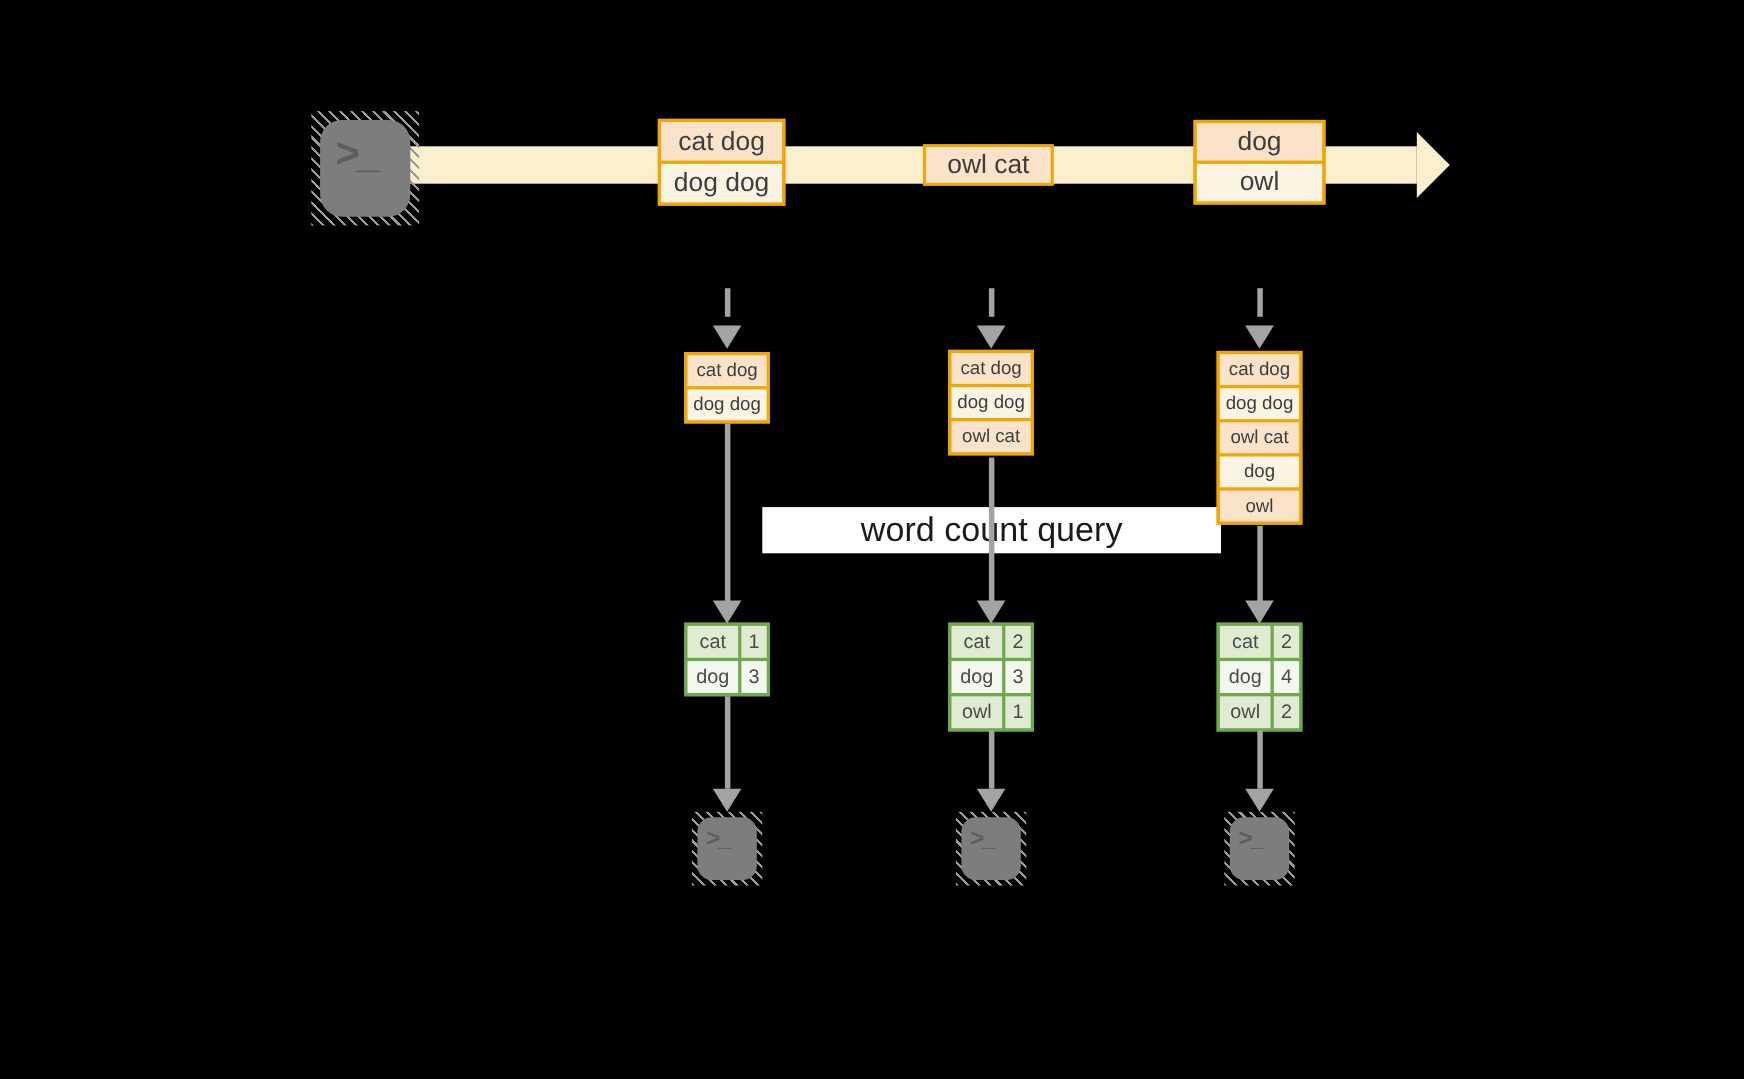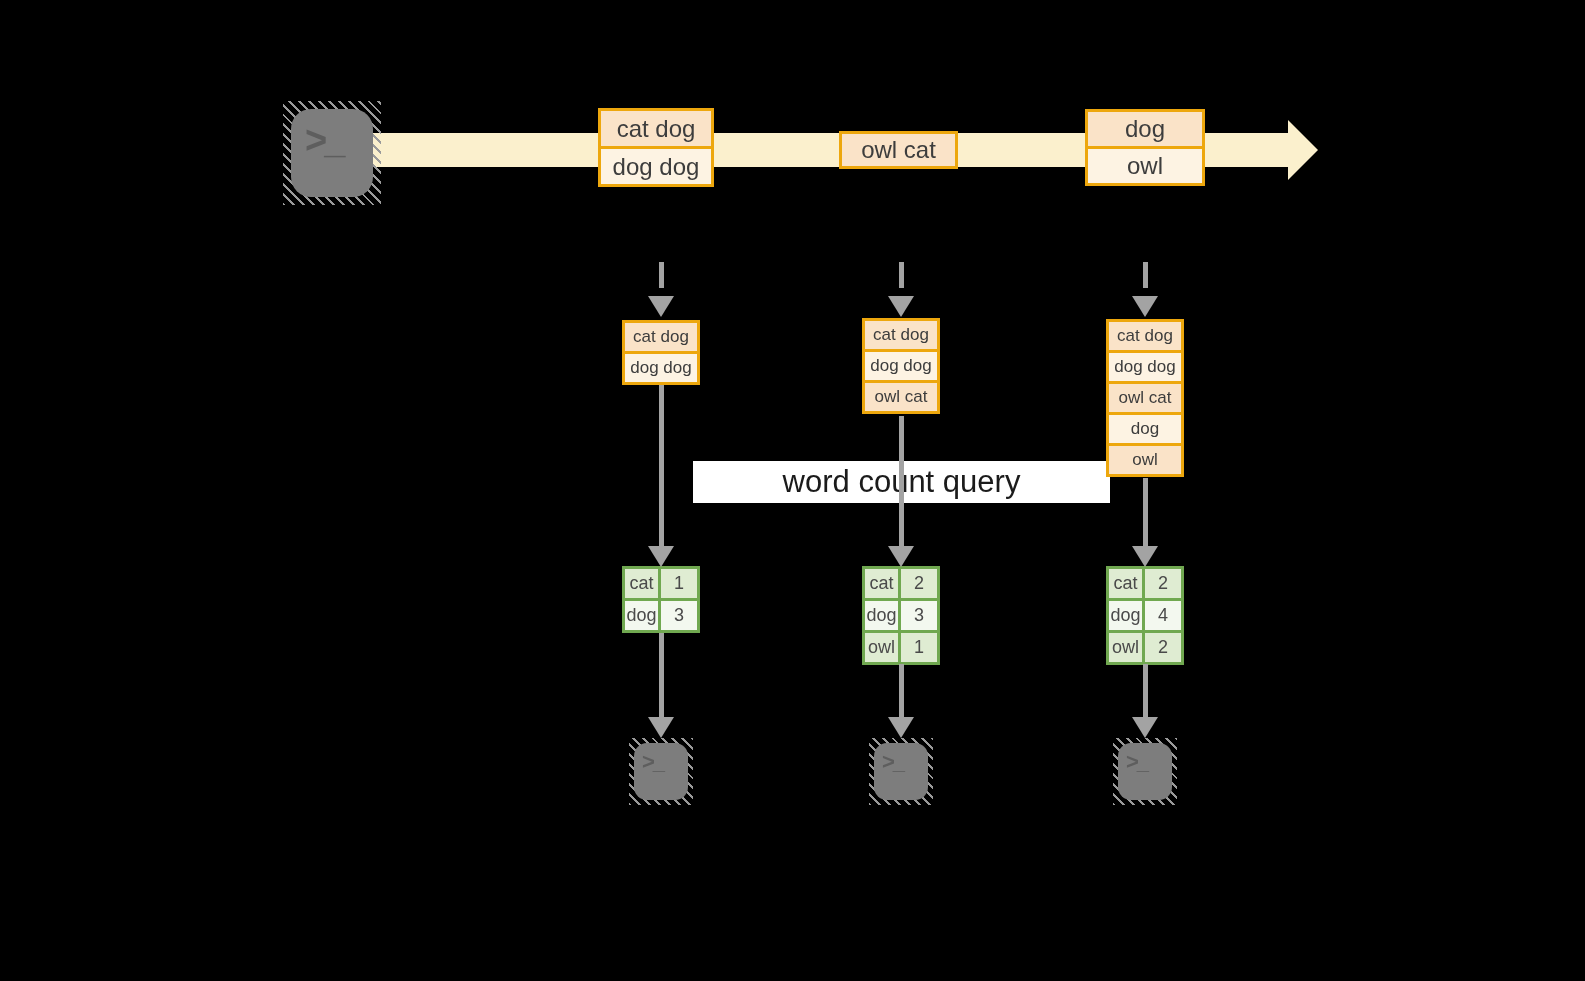--- a/index.html
+++ b/index.html
@@ -23,21 +23,21 @@
   .state-box{position:absolute;box-sizing:border-box;border:3px solid #eda70d;z-index:3;
     display:flex;flex-direction:column;background:#eda70d;width:78px;}
   .state-box .cell{height:28px;display:flex;align-items:center;justify-content:center;
     font-size:17px;color:#3d3d3d;}
   .state-box .cell + .cell{margin-top:3px;}
   
   .count-table{position:absolute;box-sizing:border-box;border:3px solid #70a850;z-index:3;
     display:flex;flex-direction:column;background:#70a850;width:78px;}
   .count-row{display:flex;height:29px;}
   .count-row + .count-row{margin-top:3px;}
-  .count-word{width:33px;display:flex;align-items:center;justify-content:center;
+  .count-word{width:46px;display:flex;align-items:center;justify-content:center;
     font-size:18px;color:#4a4a4a;margin-right:3px;}
   .count-num{flex:1;display:flex;align-items:center;justify-content:center;
     font-size:18px;color:#4a4a4a;}
   .g-lt{background:#dfecd2;}
   .g-wt{background:#f3f8ef;}
   
   .dash{position:absolute;width:5px;background:#a3a3a3;z-index:4;}
   .head-down{position:absolute;width:0;height:0;z-index:4;
     border-left:13px solid transparent;border-right:13px solid transparent;border-top:21px solid #a3a3a3;}
   .line{position:absolute;width:5px;background:#a3a3a3;z-index:4;}

